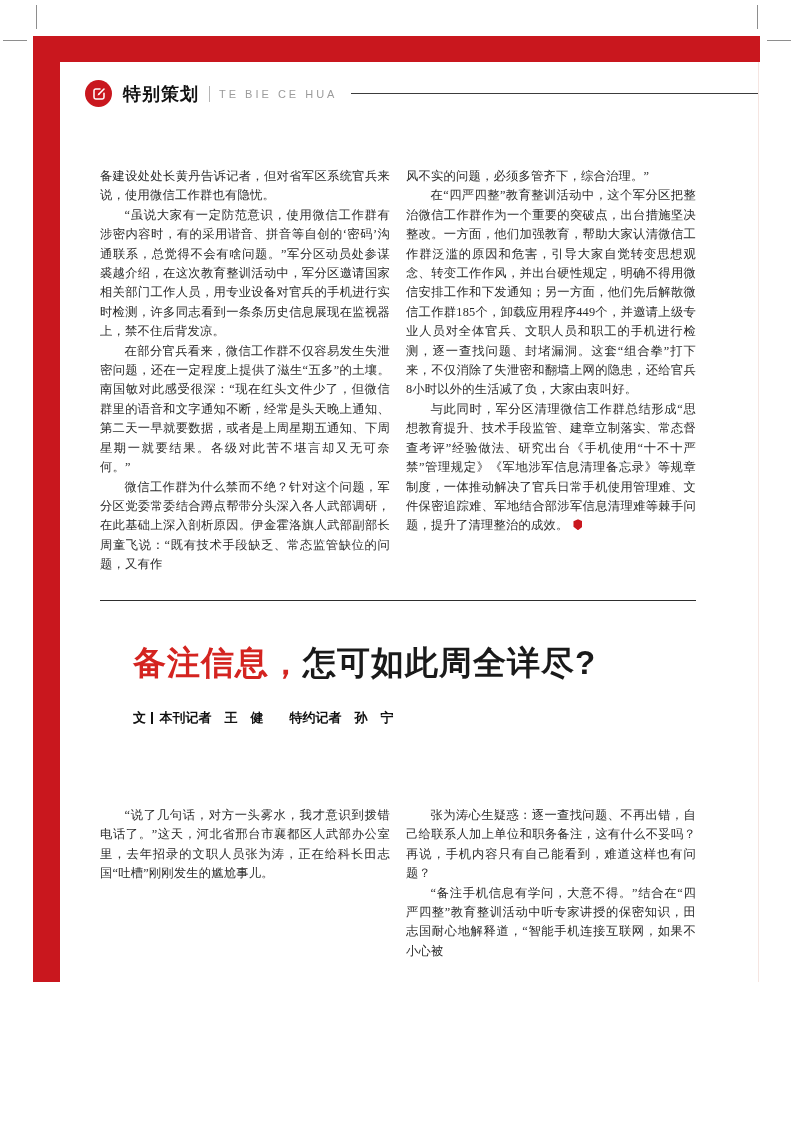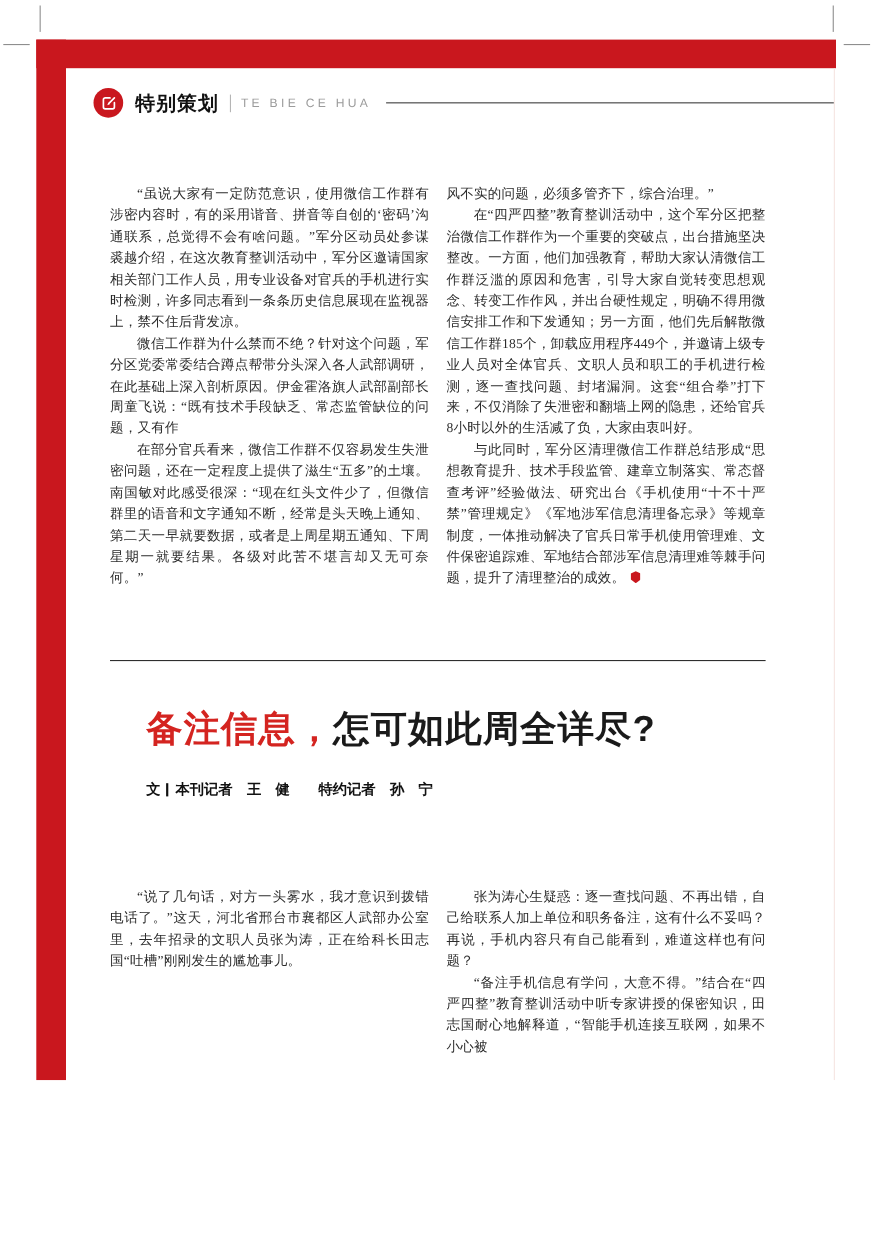--- a/index.html
+++ b/index.html
@@ -87,23 +87,24 @@
       </svg>
     </div>
     <span class="header-title">特别策划</span>
     <span class="header-sep"></span>
     <span class="header-sub">TE BIE CE HUA</span>
     <span class="header-rule"></span>
   </div>
 
   <div class="cols cols-top">
     <div class="col">
+        <p class="para no-indent">备建设处处长黄丹告诉记者，但对省军区系统官兵来说，使用微信工作群也有隐忧。</p>
         <p class="para">“虽说大家有一定防范意识，使用微信工作群有涉密内容时，有的采用谐音、拼音等自创的‘密码’沟通联系，总觉得不会有啥问题。”军分区动员处参谋裘越介绍，在这次教育整训活动中，军分区邀请国家相关部门工作人员，用专业设备对官兵的手机进行实时检测，许多同志看到一条条历史信息展现在监视器上，禁不住后背发凉。</p>
+        <p class="para">在部分官兵看来，微信工作群不仅容易发生失泄密问题，还在一定程度上提供了滋生“五多”的土壤。南国敏对此感受很深：“现在红头文件少了，但微信群里的语音和文字通知不断，经常是头天晚上通知、第二天一早就要数据，或者是上周星期五通知、下周星期一就要结果。各级对此苦不堪言却又无可奈何。”</p>
         <p class="para">微信工作群为什么禁而不绝？针对这个问题，军分区党委常委结合蹲点帮带分头深入各人武部调研，在此基础上深入剖析原因。伊金霍洛旗人武部副部长周童飞说：“既有技术手段缺乏、常态监管缺位的问题，又有作</p>
-        <p class="para">在部分官兵看来，微信工作群不仅容易发生失泄密问题，还在一定程度上提供了滋生“五多”的土壤。南国敏对此感受很深：“现在红头文件少了，但微信群里的语音和文字通知不断，经常是头天晚上通知、第二天一早就要数据，或者是上周星期五通知、下周星期一就要结果。各级对此苦不堪言却又无可奈何。”</p>
       </div>
     <div class="col">
         <p class="para no-indent">风不实的问题，必须多管齐下，综合治理。”</p>
         <p class="para">在“四严四整”教育整训活动中，这个军分区把整治微信工作群作为一个重要的突破点，出台措施坚决整改。一方面，他们加强教育，帮助大家认清微信工作群泛滥的原因和危害，引导大家自觉转变思想观念、转变工作作风，并出台硬性规定，明确不得用微信安排工作和下发通知；另一方面，他们先后解散微信工作群185个，卸载应用程序449个，并邀请上级专业人员对全体官兵、文职人员和职工的手机进行检测，逐一查找问题、封堵漏洞。这套“组合拳”打下来，不仅消除了失泄密和翻墙上网的隐患，还给官兵8小时以外的生活减了负，大家由衷叫好。</p>
         <p class="para">与此同时，军分区清理微信工作群总结形成“思想教育提升、技术手段监管、建章立制落实、常态督查考评”经验做法、研究出台《手机使用“十不十严禁”管理规定》《军地涉军信息清理备忘录》等规章制度，一体推动解决了官兵日常手机使用管理难、文件保密追踪难、军地结合部涉军信息清理难等棘手问题，提升了清理整治的成效。<span class="end-mark"></span></p>
       </div>
   </div>
 
   <div class="article-divider"></div>
 

